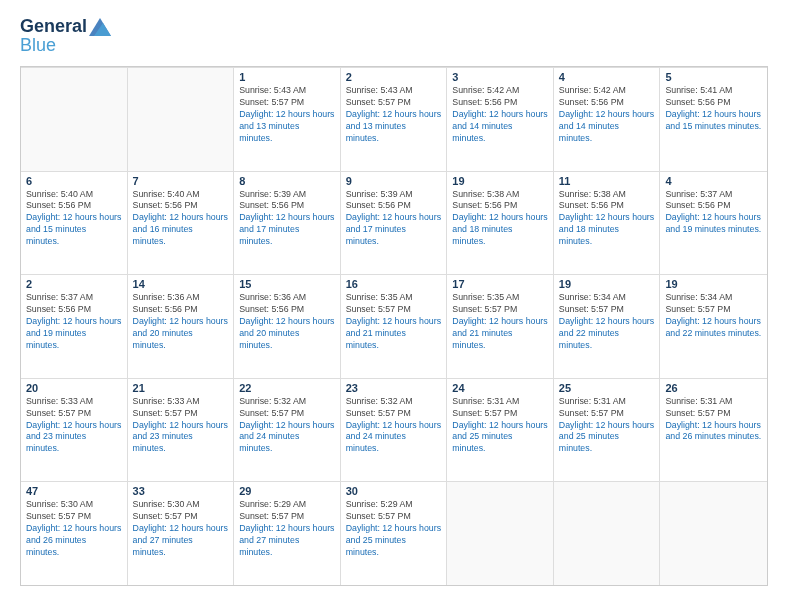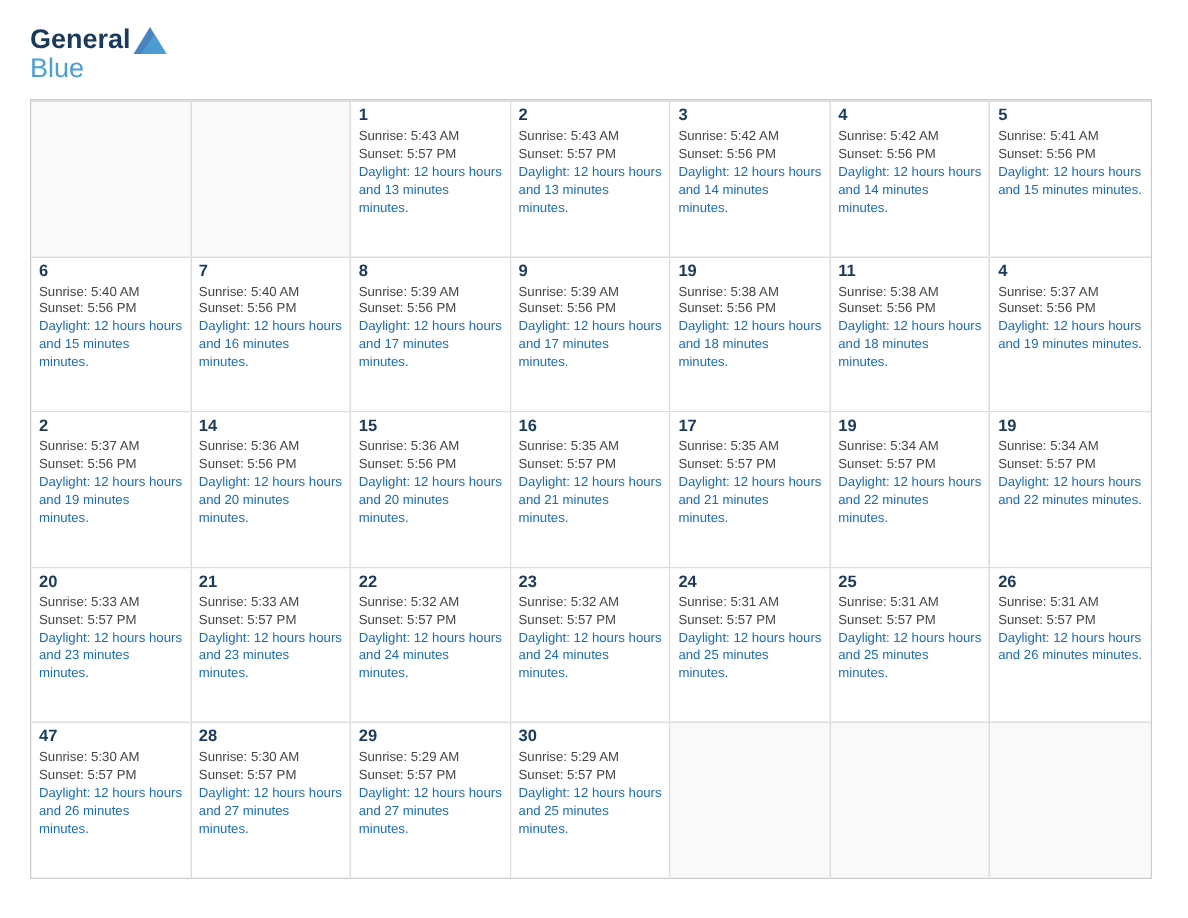--- a/index.html
+++ b/index.html
@@ -234,21 +234,21 @@
             <div class="day-num">26</div>
             <div class="cell-text">Sunrise: 5:31 AM<br>Sunset: 5:57 PM<br><span class="daylight">Daylight: 12 hours hours</span><br><span class="daylight">and 26 minutes minutes.</span></div>
           </div>
         </div>
         <div class="cal-row">
           <div class="cal-cell">
             <div class="day-num">47</div>
             <div class="cell-text">Sunrise: 5:30 AM<br>Sunset: 5:57 PM<br><span class="daylight">Daylight: 12 hours hours</span><br><span class="daylight">and 26 minutes minutes.</span></div>
           </div>
           <div class="cal-cell">
-            <div class="day-num">28</div>
+            <div class="day-num">33</div>
             <div class="cell-text">Sunrise: 5:30 AM<br>Sunset: 5:57 PM<br><span class="daylight">Daylight: 12 hours hours</span><br><span class="daylight">and 27 minutes minutes.</span></div>
           </div>
           <div class="cal-cell">
             <div class="day-num">29</div>
             <div class="cell-text">Sunrise: 5:29 AM<br>Sunset: 5:57 PM<br><span class="daylight">Daylight: 12 hours hours</span><br><span class="daylight">and 27 minutes minutes.</span></div>
           </div>
           <div class="cal-cell">
             <div class="day-num">30</div>
             <div class="cell-text">Sunrise: 5:29 AM<br>Sunset: 5:57 PM<br><span class="daylight">Daylight: 12 hours hours</span><br><span class="daylight">and 25 minutes minutes.</span></div>
           </div>

